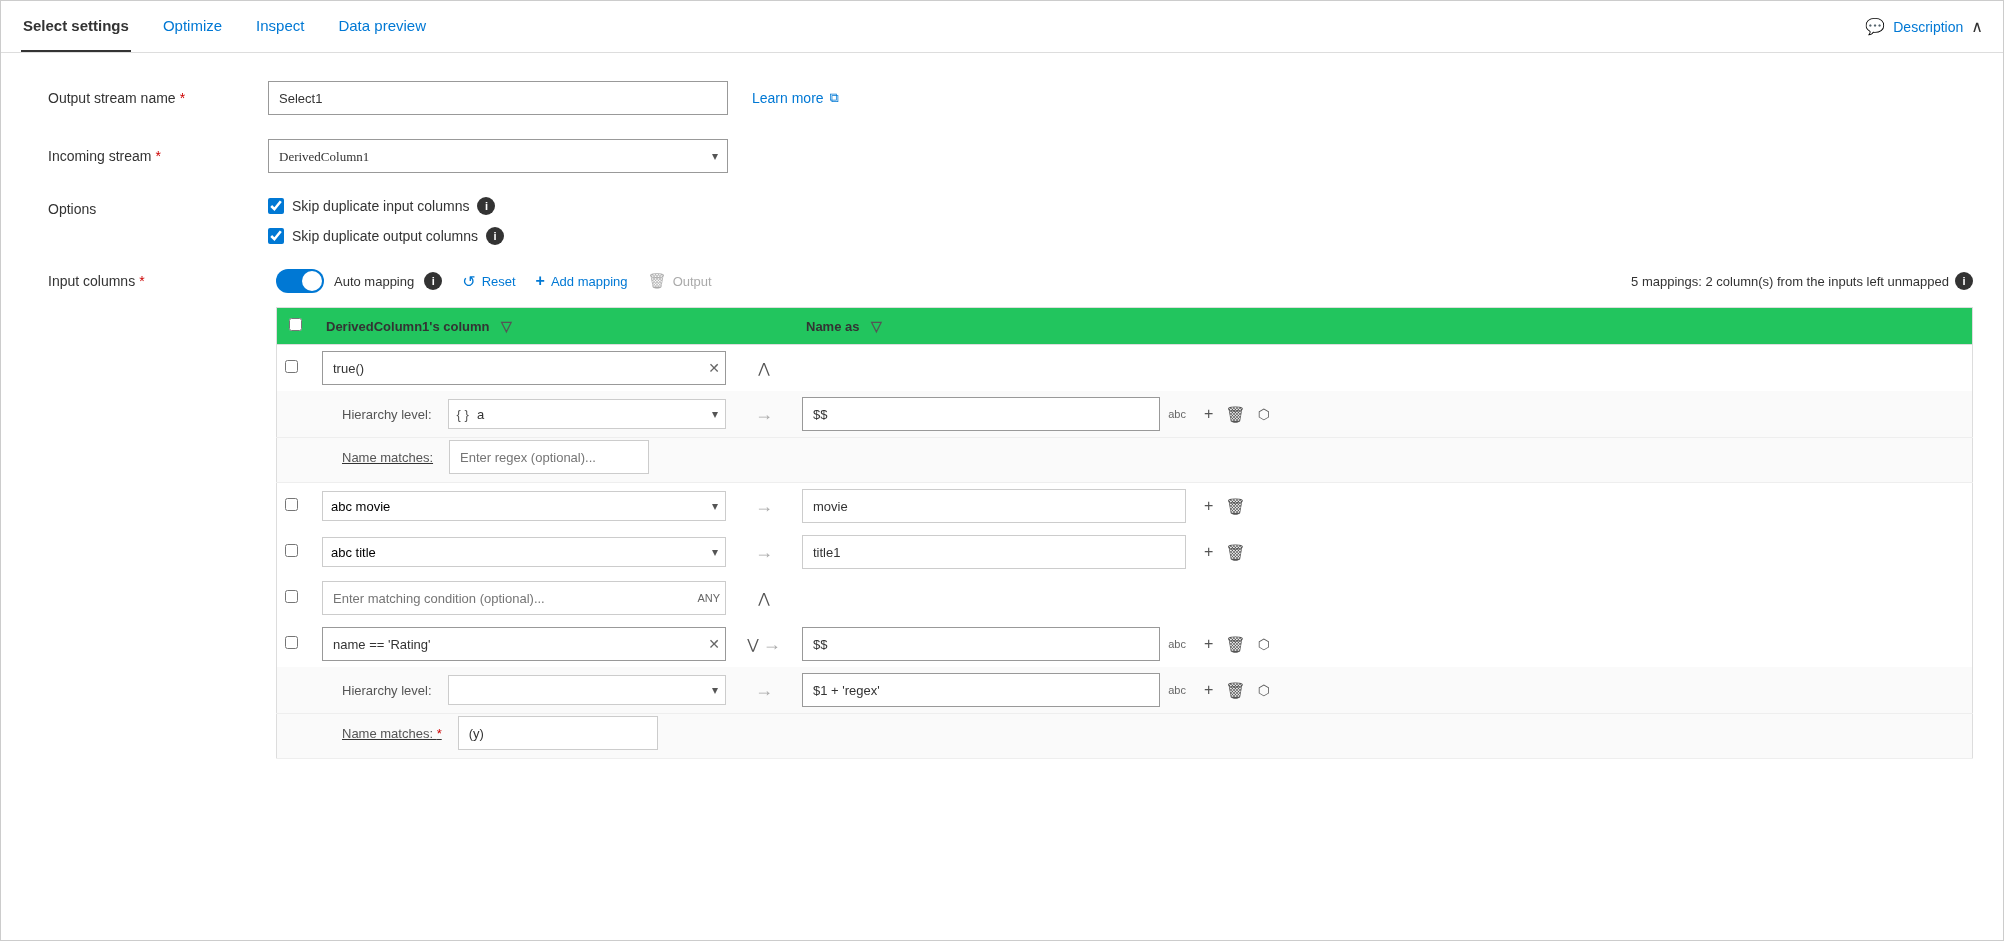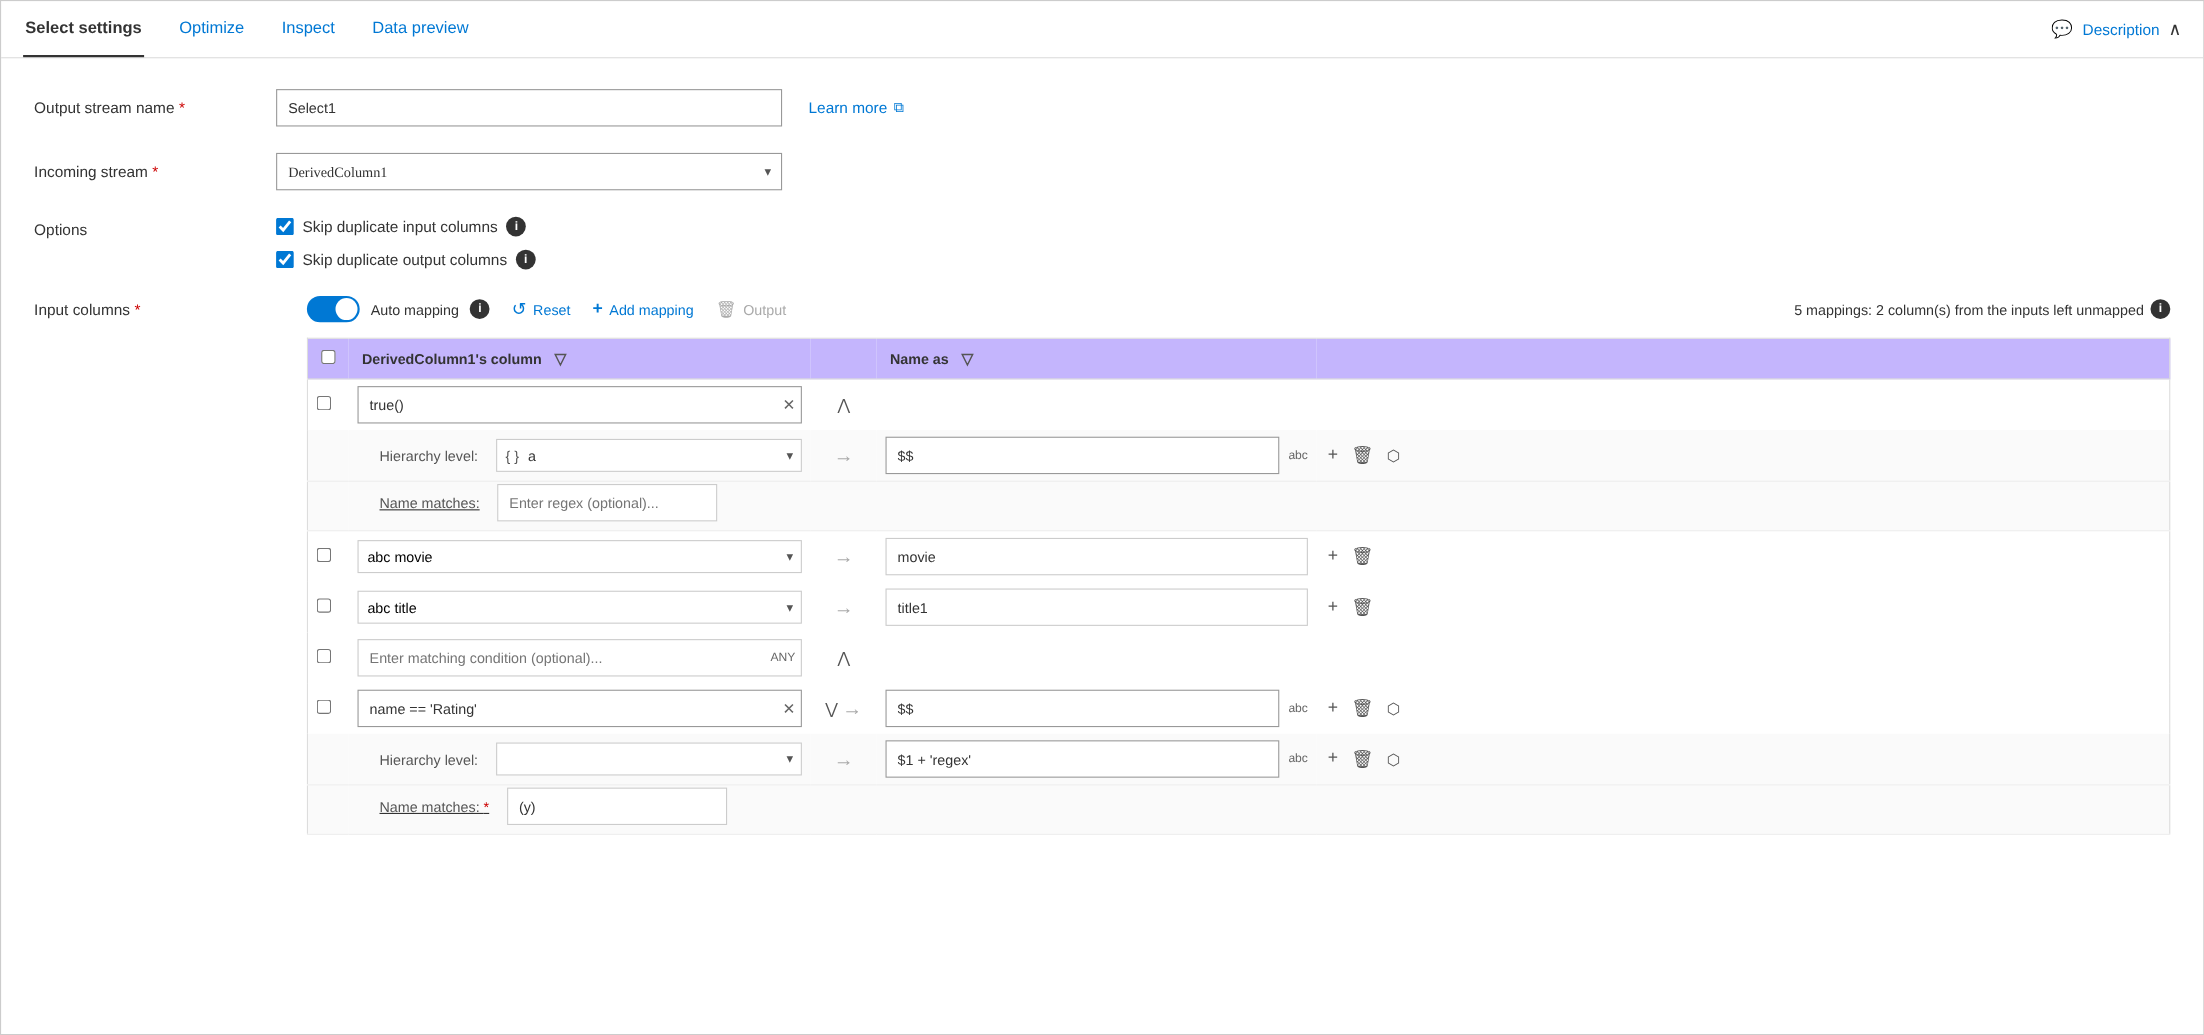--- a/index.html
+++ b/index.html
@@ -8,59 +8,59 @@
     .app-container { width: 2004px; min-height: 941px; border: 1px solid #ccc; background: #fff; display: flex; flex-direction: column; }
     
     
     .tab-bar { display: flex; align-items: center; border-bottom: 1px solid #ddd; padding: 0 20px; height: 52px; justify-content: space-between; }
     .tabs { display: flex; align-items: center; gap: 30px; height: 100%; }
     .tab { height: 100%; display: flex; align-items: center; font-size: 15px; cursor: pointer; color: #0078d4; border-bottom: 2px solid transparent; padding: 0 2px; }
     .tab.active { color: #333; border-bottom: 2px solid #333; font-weight: 600; }
     .tab-right { display: flex; align-items: center; gap: 8px; color: #0078d4; font-size: 14px; cursor: pointer; }
     
     
-    .content { padding: 28px 30px; flex: 1; }
+    .content { padding: 28px 30px; flex: 1; margin-left: 17px; }
     
     
     .form-row { display: flex; align-items: center; margin-bottom: 24px; }
     .form-label { width: 220px; font-size: 14px; color: #333; flex-shrink: 0; display: flex; align-items: center; gap: 4px; }
     .required-star { color: #c00; font-size: 14px; }
     .form-control { flex: 1; max-width: 460px; }
     
     input[type="text"] { width: 100%; height: 34px; border: 1px solid #999; padding: 0 10px; font-size: 13px; color: #333; outline: none; }
     
     .select-wrapper { position: relative; display: inline-block; width: 100%; max-width: 460px; }
     .select-wrapper select { width: 100%; height: 34px; border: 1px solid #999; padding: 0 10px; font-size: 13px; color: #333; appearance: none; background: #fff; cursor: pointer; outline: none; font-family: Liberation Serif, serif; }
     .select-arrow { position: absolute; right: 10px; top: 50%; transform: translateY(-50%); pointer-events: none; color: #555; font-size: 12px; }
     
     
     .options-col { display: flex; flex-direction: column; gap: 12px; }
     .checkbox-row { display: flex; align-items: center; gap: 8px; font-size: 14px; }
     .checkbox-row input[type="checkbox"] { width: 16px; height: 16px; accent-color: #0078d4; cursor: pointer; }
     .info-icon { display: inline-flex; align-items: center; justify-content: center; width: 18px; height: 18px; background: #333; color: #fff; border-radius: 50%; font-size: 11px; font-weight: bold; cursor: pointer; }
     
     
-    .input-columns-row { display: flex; align-items: flex-start; gap: 28px; margin-bottom: 24px; }
+    .input-columns-row { display: flex; align-items: flex-start; gap: 8px; margin-bottom: 24px; }
     .input-columns-label { width: 220px; font-size: 14px; color: #333; flex-shrink: 0; display: flex; align-items: center; gap: 4px; padding-top: 4px; }
     .input-columns-controls { flex: 1; display: flex; flex-direction: column; gap: 0; }
     .mapping-toolbar { display: flex; align-items: center; gap: 20px; padding-bottom: 14px; }
     
     
     .toggle-wrapper { display: flex; align-items: center; gap: 10px; }
     .toggle { width: 48px; height: 24px; background: #0078d4; border-radius: 12px; position: relative; cursor: pointer; }
     .toggle-knob { width: 20px; height: 20px; background: #fff; border-radius: 50%; position: absolute; top: 2px; right: 2px; transition: left 0.2s; }
     
     .toolbar-btn { display: flex; align-items: center; gap: 6px; color: #0078d4; cursor: pointer; font-size: 13px; background: none; border: none; padding: 0; }
     .toolbar-btn.disabled { color: #aaa; cursor: default; }
     
     .mapping-info { margin-left: auto; font-size: 13px; color: #333; display: flex; align-items: center; gap: 6px; }
     
     
     .mapping-table { width: 100%; border-collapse: collapse; border: 1px solid #ddd; }
-    .mapping-table th { background: #c4b5fd; font-weight: 600; font-size: 13px; padding: 10px 12px; border-bottom: 1px solid #ddd; text-align: left; vertical-align: middle; }
+    .mapping-table th { background: #22c55e; font-weight: 600; font-size: 13px; padding: 10px 12px; border-bottom: 1px solid #ddd; text-align: left; vertical-align: middle; }
     .mapping-table td { padding: 6px 8px; border-bottom: 1px solid #eee; vertical-align: middle; }
     
     .col-checkbox { width: 36px; }
     .col-source { width: 420px; }
     .col-arrow { width: 60px; text-align: center; }
     .col-nameas { width: 400px; }
     .col-actions { width: auto; }
     
     .filter-icon { color: #555; font-size: 14px; cursor: pointer; margin-left: 8px; }
     

